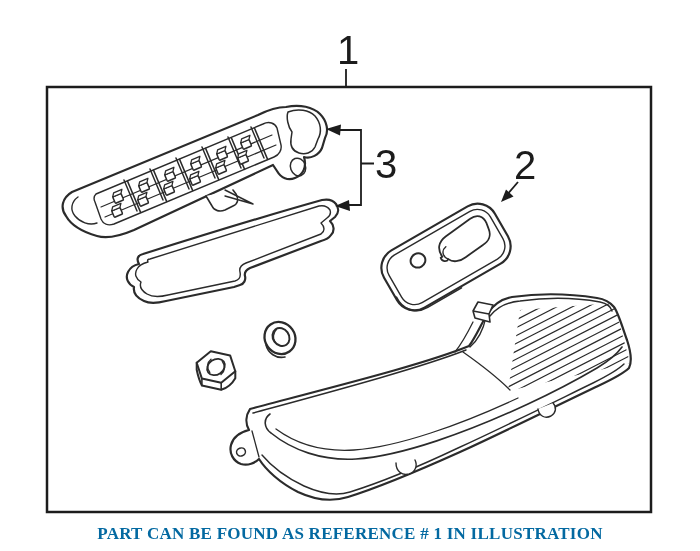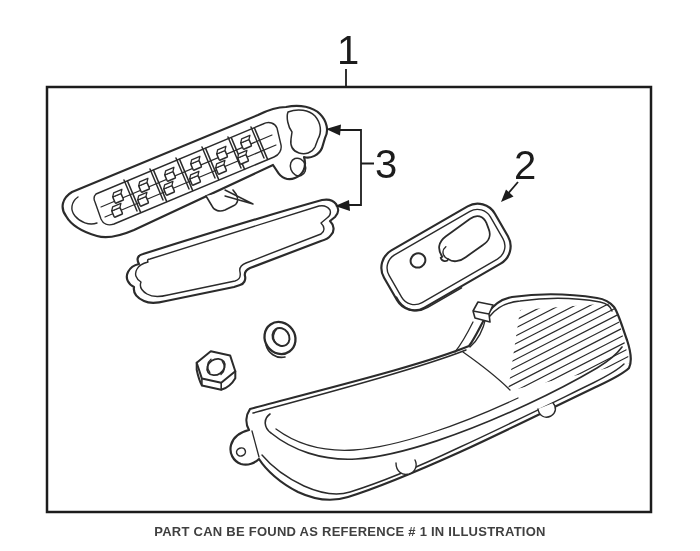--- a/index.html
+++ b/index.html
@@ -7,23 +7,23 @@
     position:relative;width:700px;height:551px;background:#ffffff;
     font-family:"Liberation Sans",sans-serif;overflow:hidden;
   }
   .stage svg{position:absolute;left:0;top:0;}
   svg text.callout{
     font-family:"Liberation Sans",sans-serif;
     font-size:40px;fill:#1c1c1c;
   }
   .caption{
     position:absolute;left:0;right:0;top:524px;
-    text-align:center;color:#404040;
-    font-weight:bold;font-size:13px;letter-spacing:.25px;
-    font-family:Liberation Sans, sans-serif;
+    text-align:center;color:#0369a1;
+    font-weight:bold;font-size:17px;letter-spacing:.25px;
+    font-family:Liberation Serif, serif;
   }
   .ln{stroke:#2b2b2b;fill:none;stroke-linecap:round;stroke-linejoin:round;}
   .fillw{fill:#ffffff;}
   .arrow{fill:#1c1c1c;stroke:none;}
   .callout-line{stroke:#1c1c1c;stroke-width:1.8;fill:none;}
 </style>
 </head>
 <body>
 
 <div class="stage">

